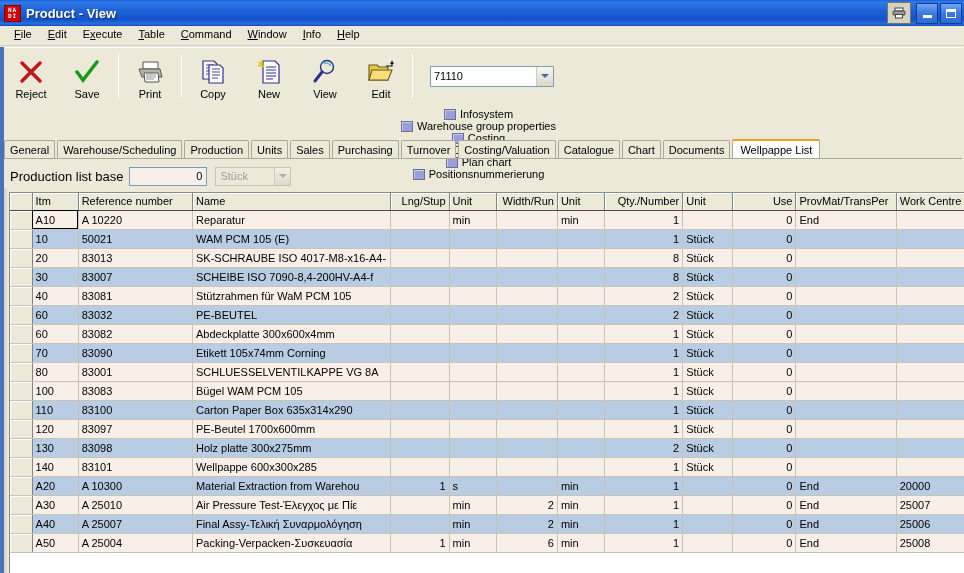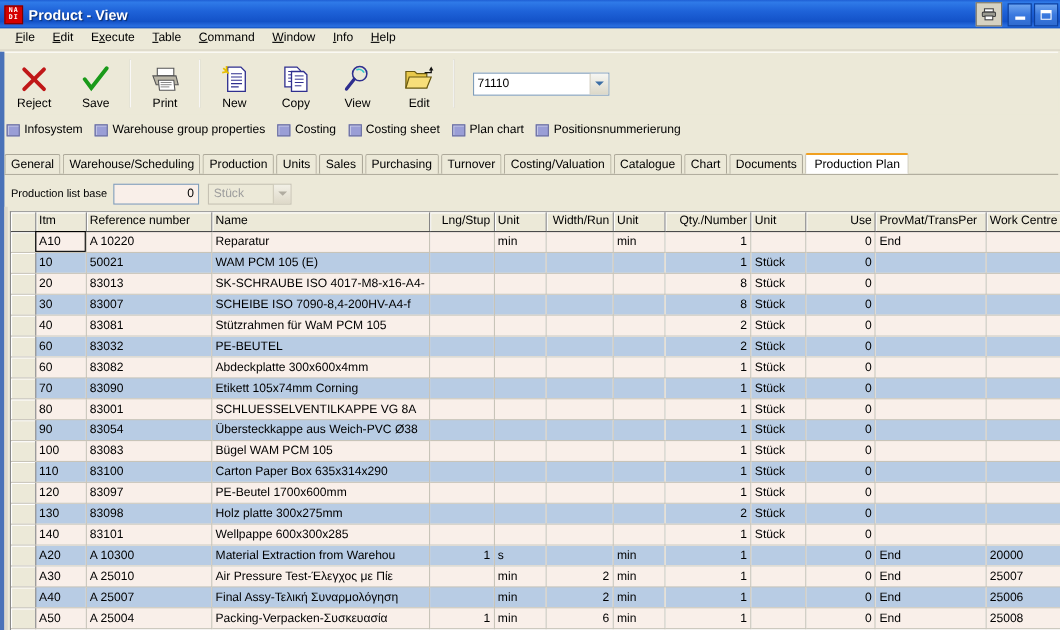--- a/index.html
+++ b/index.html
@@ -100,21 +100,21 @@
     width: 17px; height: 19px;
     background: linear-gradient(180deg,#f6f6f2,#dcd8c8);
     border-left: 1px solid #cfcabb;
     display: flex; align-items: center; justify-content: center;
   }
   .arrow-d { width: 0; height: 0; border-left: 4px solid transparent; border-right: 4px solid transparent; border-top: 4px solid #3c6ea5; }
 
   
   .modulebar {
     position: absolute; left: 2px; top: 108px; width: 960px; height: 20px;
-    display: flex; align-items: center; padding-left: 4px; gap: 0px;
+    display: flex; align-items: center; padding-left: 4px; gap: 0px; flex-direction: column;
   }
   .module {
     display: flex; align-items: center; margin-right: 11px; cursor: default; white-space: nowrap;
   }
   .module .sq {
     width: 12px; height: 11px;
     background: #9a9ed6;
     border: 1px solid #6b6f9e;
     box-shadow: inset 1px 1px 0 #c8cbe8;
     margin-right: 4px;
@@ -144,21 +144,21 @@
     height: 19px;
     position: relative; z-index: 3;
     padding: 0 7px;
   }
 
   
   .formrow {
     position: absolute; left: 10px; top: 165px; height: 22px;
     display: flex; align-items: center;
   }
-  .flabel { font-size: 10px; color: #000; margin-right: 6px; }
+  .flabel { font-size: 13px; color: #000; margin-right: 6px; }
   .finput {
     width: 78px; height: 19px;
     background: #f9efe9;
     border: 1px solid #7f9db9;
     text-align: right; padding-right: 4px;
     font-size: 11px; color: #000;
     display: flex; align-items: center; justify-content: flex-end;
   }
   .fcombo {
     margin-left: 8px; width: 76px; height: 19px;
@@ -309,38 +309,38 @@
         </svg>
       </div>
       <div class="lbl">Print</div>
     </div>
 
     <div class="tsep"></div>
 
     <div class="tool">
       <div class="glyph">
         <svg width="26" height="26" viewBox="0 0 26 26">
-          <path d="M7 2 L19 2 L23 6 L23 24 L7 24 Z" fill="#fff" stroke="#2f2f8f" stroke-width="1.2"></path>
-          <path d="M10 8 H20 M10 11 H20 M10 14 H20 M10 17 H20 M10 20 H17" stroke="#2f2f8f" stroke-width="1"></path>
-          <path d="M3 3 L8 8 M2 7 L7 6 M6 1 L6 6" stroke="#e8c000" stroke-width="1.6"></path>
-        </svg>
-      </div>
-      <div class="lbl">New</div>
-    </div>
-
-    <div class="tool">
-      <div class="glyph">
-        <svg width="26" height="26" viewBox="0 0 26 26">
           <path d="M3 2 L14 2 L17 5 L17 20 L3 20 Z" fill="#fff" stroke="#2f2f8f" stroke-width="1.2"></path>
           <path d="M6 6 H14 M6 9 H14 M6 12 H14 M6 15 H12" stroke="#2f2f8f" stroke-width="0.9"></path>
           <path d="M9 6 L20 6 L23 9 L23 24 L9 24 Z" fill="#fff" stroke="#2f2f8f" stroke-width="1.2"></path>
           <path d="M12 10 H20 M12 13 H20 M12 16 H20 M12 19 H18" stroke="#2f2f8f" stroke-width="0.9"></path>
         </svg>
       </div>
       <div class="lbl">Copy</div>
+    </div>
+
+    <div class="tool">
+      <div class="glyph">
+        <svg width="26" height="26" viewBox="0 0 26 26">
+          <path d="M7 2 L19 2 L23 6 L23 24 L7 24 Z" fill="#fff" stroke="#2f2f8f" stroke-width="1.2"></path>
+          <path d="M10 8 H20 M10 11 H20 M10 14 H20 M10 17 H20 M10 20 H17" stroke="#2f2f8f" stroke-width="1"></path>
+          <path d="M3 3 L8 8 M2 7 L7 6 M6 1 L6 6" stroke="#e8c000" stroke-width="1.6"></path>
+        </svg>
+      </div>
+      <div class="lbl">New</div>
     </div>
 
     <div class="tool">
       <div class="glyph">
         <svg width="26" height="26" viewBox="0 0 26 26">
           <circle cx="15" cy="8" r="6.5" fill="none" stroke="#2f2f8f" stroke-width="1.4"></circle>
           <path d="M12 4.5 A5.5 5.5 0 0 1 19 7" stroke="#35c8c8" stroke-width="1.6" fill="none"></path>
           <path d="M10 13 L3 22" stroke="#2f2f8f" stroke-width="3" stroke-linecap="round"></path>
         </svg>
       </div>
@@ -427,21 +427,21 @@
     <div class="tab">
         <span>Catalogue</span>
       </div>
     <div class="tab">
         <span>Chart</span>
       </div>
     <div class="tab">
         <span>Documents</span>
       </div>
     <div class="tab active">
-        <span>Production Plan</span>
+        <span>Wellpappe List</span>
       </div>
   </div>
 
   <div class="formrow">
     <div class="flabel">Production list base</div>
     <div class="finput">0</div>
     <div class="fcombo">
       <div class="v">Stück</div>
       <div class="a">
           <div class="arrow-g"></div>
@@ -612,35 +612,20 @@
             <td class="r"></td>
             <td class=""></td>
             <td class="r"></td>
             <td class=""></td>
             <td class="r">1</td>
             <td class="">Stück</td>
             <td class="r">0</td>
             <td class=""></td>
             <td class=""></td>
           </tr>
-          <tr class="even">
-            <td class="selcell"></td>
-            <td class="">90</td>
-            <td class="">83054</td>
-            <td class="">Übersteckkappe aus Weich-PVC Ø38</td>
-            <td class="r"></td>
-            <td class=""></td>
-            <td class="r"></td>
-            <td class=""></td>
-            <td class="r">1</td>
-            <td class="">Stück</td>
-            <td class="r">0</td>
-            <td class=""></td>
-            <td class=""></td>
-          </tr>
           <tr class="odd">
             <td class="selcell"></td>
             <td class="">100</td>
             <td class="">83083</td>
             <td class="">Bügel WAM PCM 105</td>
             <td class="r"></td>
             <td class=""></td>
             <td class="r"></td>
             <td class=""></td>
             <td class="r">1</td>

